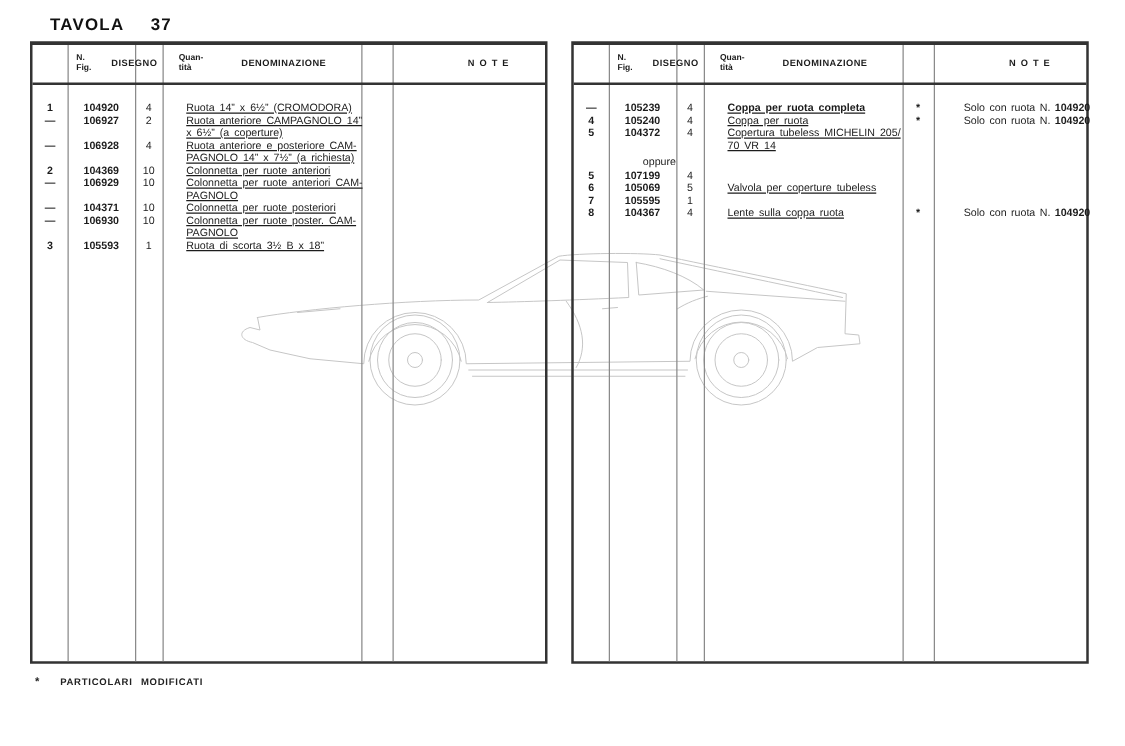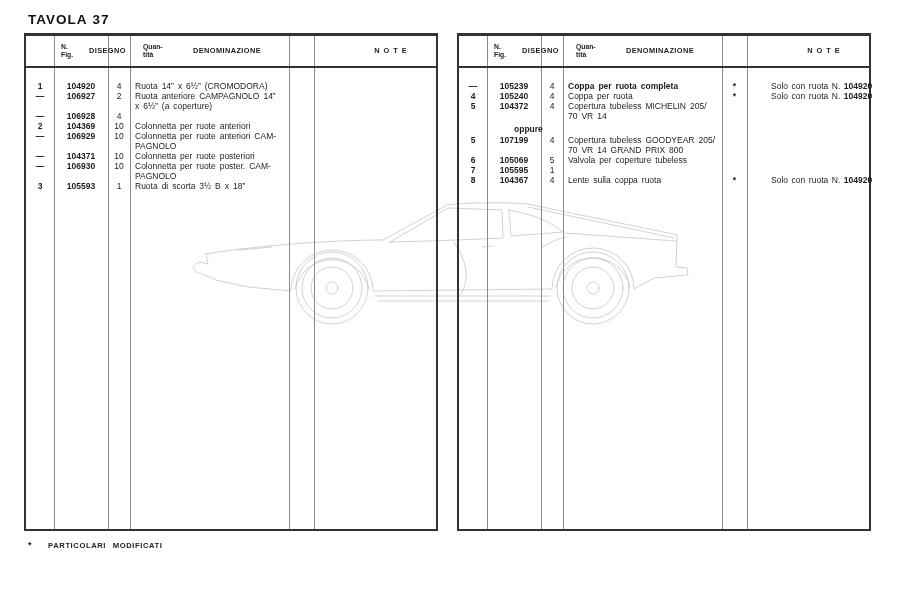--- a/index.html
+++ b/index.html
@@ -2,22 +2,22 @@
 <html><head>
 <meta charset="utf-8">
 <style>
   html,body{margin:0;padding:0;}
   body{
     width:900px;height:597px;position:relative;background:#ffffff;
     font-family:"Liberation Sans","DejaVu Sans",sans-serif;
     color:#1c1c1c;overflow:hidden;
   }
   .page-title{
-    position:absolute;left:28px;top:12px;font-size:13.5px;font-weight:bold;
-    letter-spacing:1px;display:flex;gap:5px;color:#111;justify-content:center;
+    position:absolute;left:40px;top:12px;font-size:13.5px;font-weight:bold;
+    letter-spacing:1px;display:flex;gap:21px;color:#111;justify-content:center;
   }
   
   .ptable{
     position:absolute;top:33px;width:414px;height:498px;
     border:2px solid #333;border-top:3px solid #333;box-sizing:border-box;
     background:transparent;z-index:2;
   }
   .ptable.left{left:24px;}
   .ptable.right{left:457px;}
   .vline{position:absolute;top:0;bottom:0;width:1px;background:#8a8a8a;}
@@ -31,23 +31,23 @@
   .h-small{font-size:6.8px;}
   .h-big{font-size:7.4px;letter-spacing:0.4px;}
   .h-note{font-size:7.4px;letter-spacing:4px;}
   .tbody{position:absolute;top:32px;left:0;right:0;bottom:0;padding-top:13px;}
   .row{
     display:grid;grid-template-columns:28px 54px 22px 159px 25px 1fr;
     align-items:start;font-size:8.5px;line-height:10px;
   }
   .c-fig{text-align:center;font-weight:bold;}
   .c-dis{text-align:center;font-weight:bold;}
-  .c-dis.normal{font-weight:bold;padding-left:27px;}
+  .c-dis.normal{font-weight:normal;padding-left:27px;}
   .c-qty{text-align:center;}
-  .c-den{padding-left:5px;padding-right:2px;word-spacing:1.6px;white-space:nowrap;}
+  .c-den{padding-left:19px;padding-right:2px;word-spacing:1.6px;white-space:nowrap;text-decoration:underline;}
   .c-den.bold{font-weight:bold;}
   .c-star{text-align:center;font-weight:bold;}
   .c-note{padding-left:24px;word-spacing:1.2px;white-space:nowrap;}
   .c-note b{font-weight:bold;}
   .oppure-row{margin:3px 0 1px 0;}
   
   .car-svg{position:absolute;left:150px;top:192px;z-index:1;}
   
   .footer{
     position:absolute;left:28px;top:540px;display:flex;gap:16px;align-items:center;
@@ -148,20 +148,24 @@
           <div>Ruota anteriore CAMPAGNOLO 14”</div>
           <div>x 6½” (a coperture)</div>
         </div>
         <div class="c-star"></div>
         <div class="c-note"></div>
       </div>
       <div class="row">
         <div class="c-fig">—</div>
         <div class="c-dis">106928</div>
         <div class="c-qty">4</div>
+        <div class="c-den">
+          <div>Ruota anteriore e posteriore CAM-</div>
+          <div>PAGNOLO 14” x 7½” (a richiesta)</div>
+        </div>
         <div class="c-star"></div>
         <div class="c-note"></div>
       </div>
       <div class="row">
         <div class="c-fig">2</div>
         <div class="c-dis">104369</div>
         <div class="c-qty">10</div>
         <div class="c-den">
           <div>Colonnetta per ruote anteriori</div>
         </div>
@@ -270,24 +274,20 @@
         <div class="c-dis normal">oppure</div>
         <div class="c-qty"></div>
         <div class="c-den"></div>
         <div class="c-star"></div>
         <div class="c-note"></div>
       </div>
       <div class="row">
         <div class="c-fig">5</div>
         <div class="c-dis">107199</div>
         <div class="c-qty">4</div>
-        <div class="c-den">
-          <div>Copertura tubeless GOODYEAR 205/</div>
-          <div>70 VR 14 GRAND PRIX 800</div>
-        </div>
         <div class="c-star"></div>
         <div class="c-note"></div>
       </div>
       <div class="row">
         <div class="c-fig">6</div>
         <div class="c-dis">105069</div>
         <div class="c-qty">5</div>
         <div class="c-den">
           <div>Valvola per coperture tubeless</div>
         </div>

